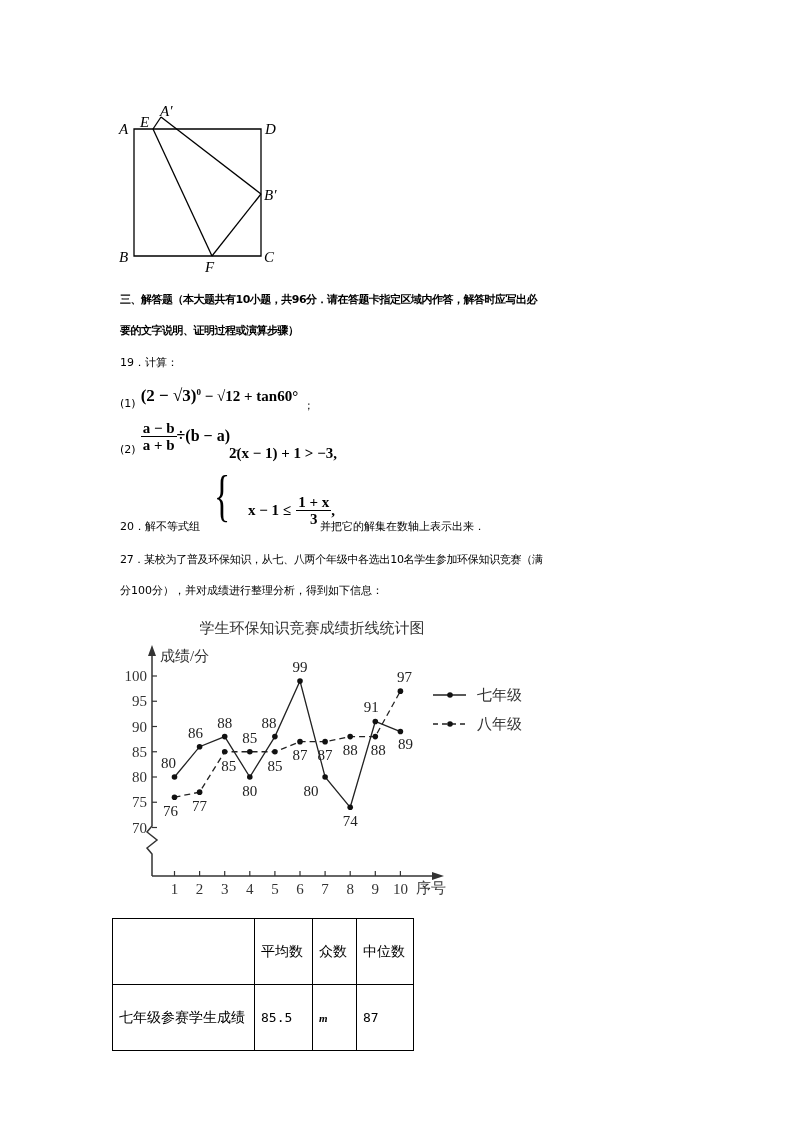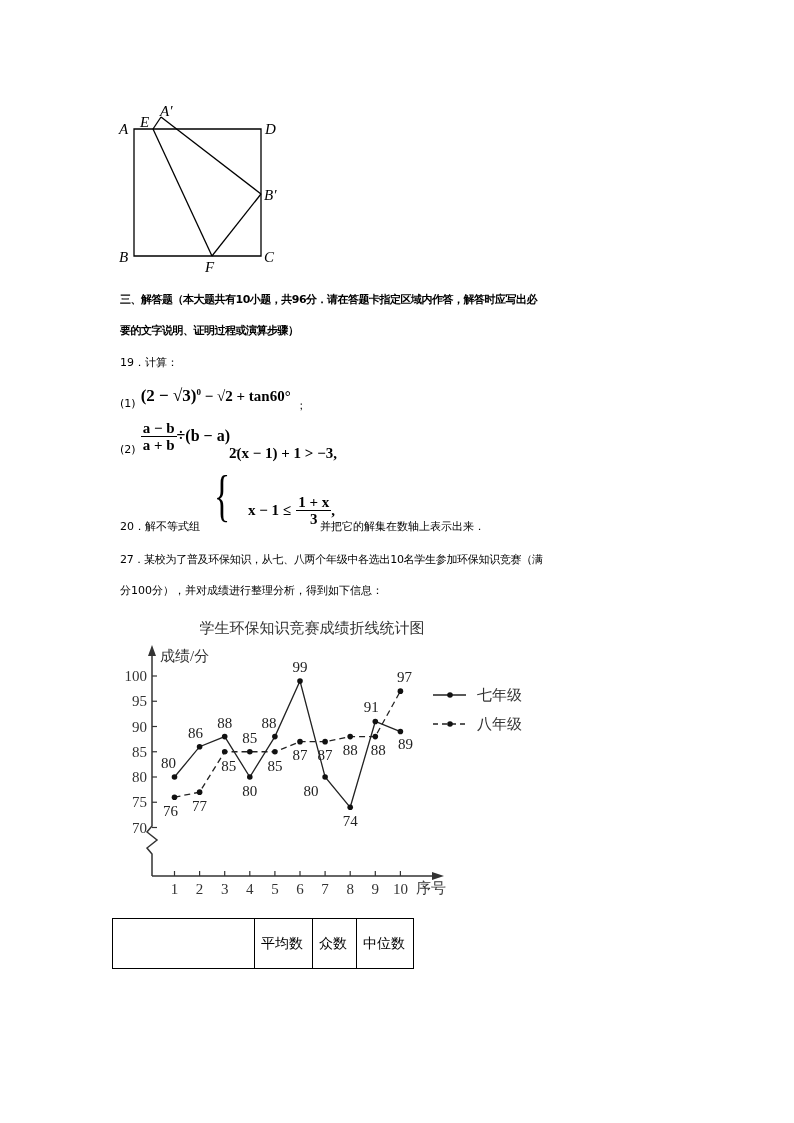--- a/index.html
+++ b/index.html
@@ -7,21 +7,21 @@
          font-family: "DejaVu Sans", sans-serif; color: #000; }
   .abs { position: absolute; }
   .txt { font-size: 11px; line-height: 20px; white-space: nowrap; }
   .bold { font-weight: bold; }
   .serif { font-family: "Liberation Serif", "DejaVu Serif", serif; }
   .math { font-family: "Liberation Serif", "DejaVu Serif", serif; font-weight: bold; font-size: 15px; }
   .frac { display: inline-block; vertical-align: middle; text-align: center; }
   .frac .num { display: block; border-bottom: 1.2px solid #000; padding: 0 2px; line-height: 16px; }
   .frac .den { display: block; line-height: 16px; padding: 0 2px; }
   table.stats { position: absolute; left: 112px; top: 918px; border-collapse: collapse; }
-  table.stats td { border: 1px solid #000; font-size: 14px; padding: 4px 6px; height: 41px; }
+  table.stats td { border: 1px solid #000; font-size: 14px; padding: 12px 6px; height: 41px; }
   svg text { font-family: "Liberation Serif", "DejaVu Serif", serif; }
 </style>
 </head>
 <body>
 
 <svg class="abs" style="left:110px;top:100px" width="190" height="180" viewBox="110 100 190 180">
   <g fill="none" stroke="#000" stroke-width="1.3">
     <polyline points="153,129 134,129 134,256 261,256 261,129 153,129"></polyline>
     <line x1="153" y1="129" x2="212" y2="256"></line>
     <line x1="153" y1="129" x2="161" y2="117"></line>
@@ -39,21 +39,21 @@
     <text x="264" y="262">C</text>
   </g>
 </svg>
 
 <div class="abs txt bold" style="left:120px;top:290px;letter-spacing:-0.5px">三、解答题（本大题共有10小题，共96分．请在答题卡指定区域内作答，解答时应写出必</div>
 <div class="abs txt bold" style="left:120px;top:321px;letter-spacing:-0.5px">要的文字说明、证明过程或演算步骤）</div>
 
 <div class="abs txt" style="left:120px;top:353px">19．计算：</div>
 <div class="abs" style="left:120px;top:386px;white-space:nowrap">
   <span class="txt" style="position:relative;top:6px">(1)</span>
-  <span class="math" style="font-size:17px">(2 − √3)</span><sup class="math" style="font-size:9px">0</sup><span class="math"> − √2 + tan60°</span>
+  <span class="math" style="font-size:17px">(2 − √3)</span><sup class="math" style="font-size:9px">0</sup><span class="math"> − √12 + tan60°</span>
   <span class="txt" style="position:relative;top:8px">；</span>
 </div>
 <div class="abs" style="left:120px;top:420px;white-space:nowrap">
   <span class="txt" style="position:relative;top:12px">(2)</span>
   <span class="frac math">
     <span class="num">a − b</span>
     <span class="den">a + b</span>
   </span><span class="math" style="font-size:16px">÷(b − a)</span>
   <span class="txt" style="position:relative;top:10px">.</span>
 </div>
@@ -176,14 +176,20 @@
 </svg>
 
 <table class="stats">
   <tbody>
       <tr>
     <td style="width:129px"></td>
     <td style="width:45px">平均数</td>
     <td style="width:31px">众数</td>
     <td style="width:44px">中位数</td>
   </tr>
+  <tr>
+    <td>七年级参赛学生成绩</td>
+    <td style="font-family:'DejaVu Sans Mono',monospace;font-size:13px">85.5</td>
+    <td style="font-family:'Liberation Serif',serif;font-style:italic;font-weight:bold;font-size:11px">m</td>
+    <td style="font-family:'DejaVu Sans Mono',monospace;font-size:13px">87</td>
+  </tr>
 </tbody>
   </table>
 
 </body></html>

